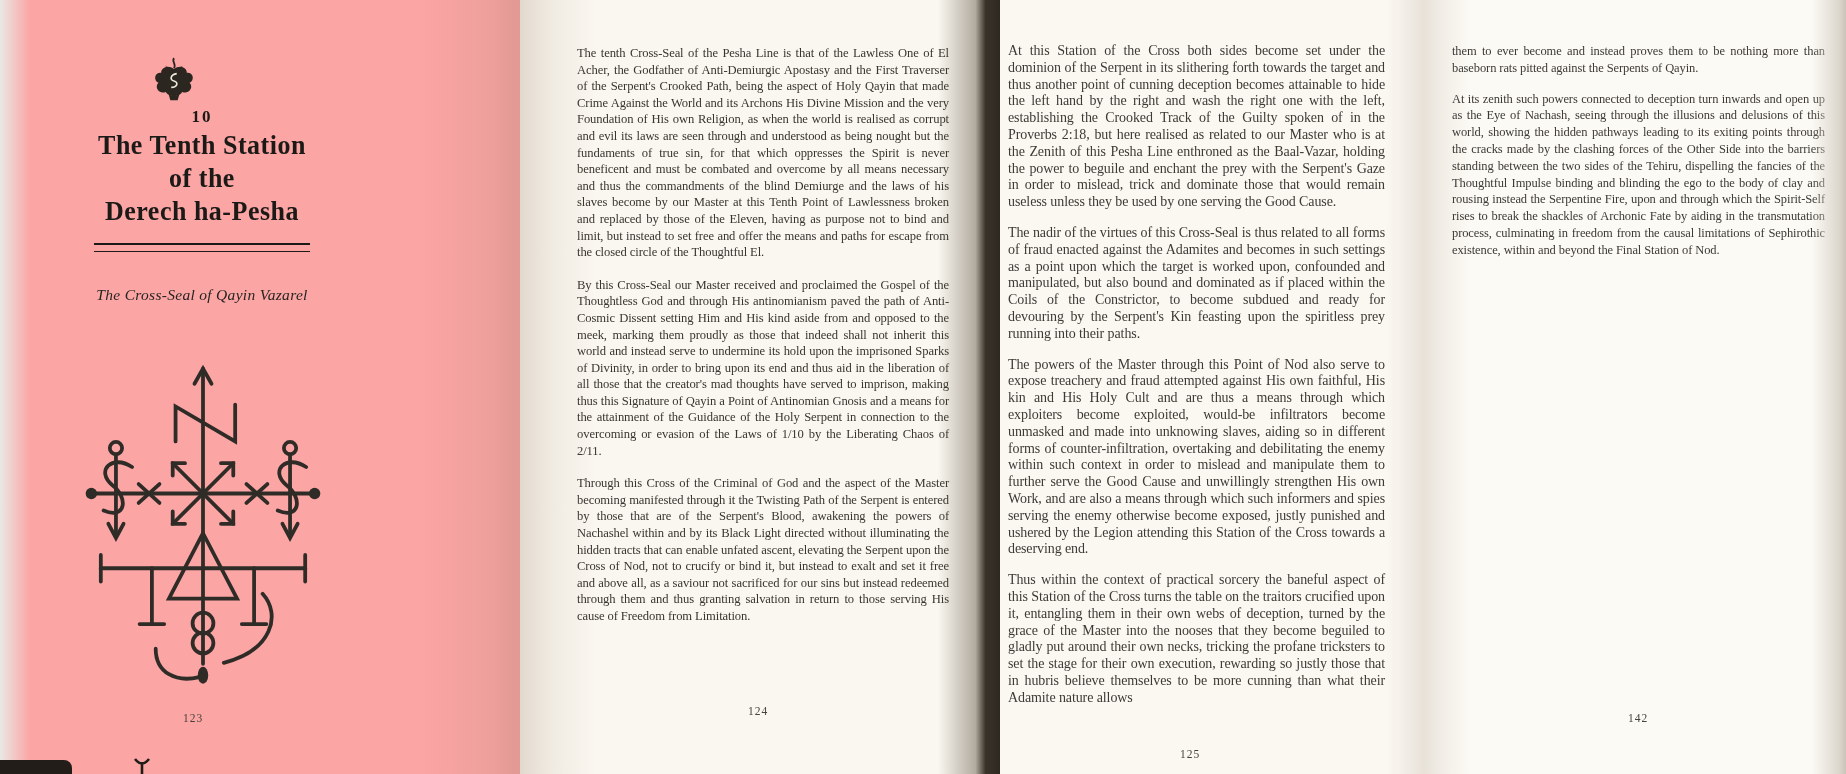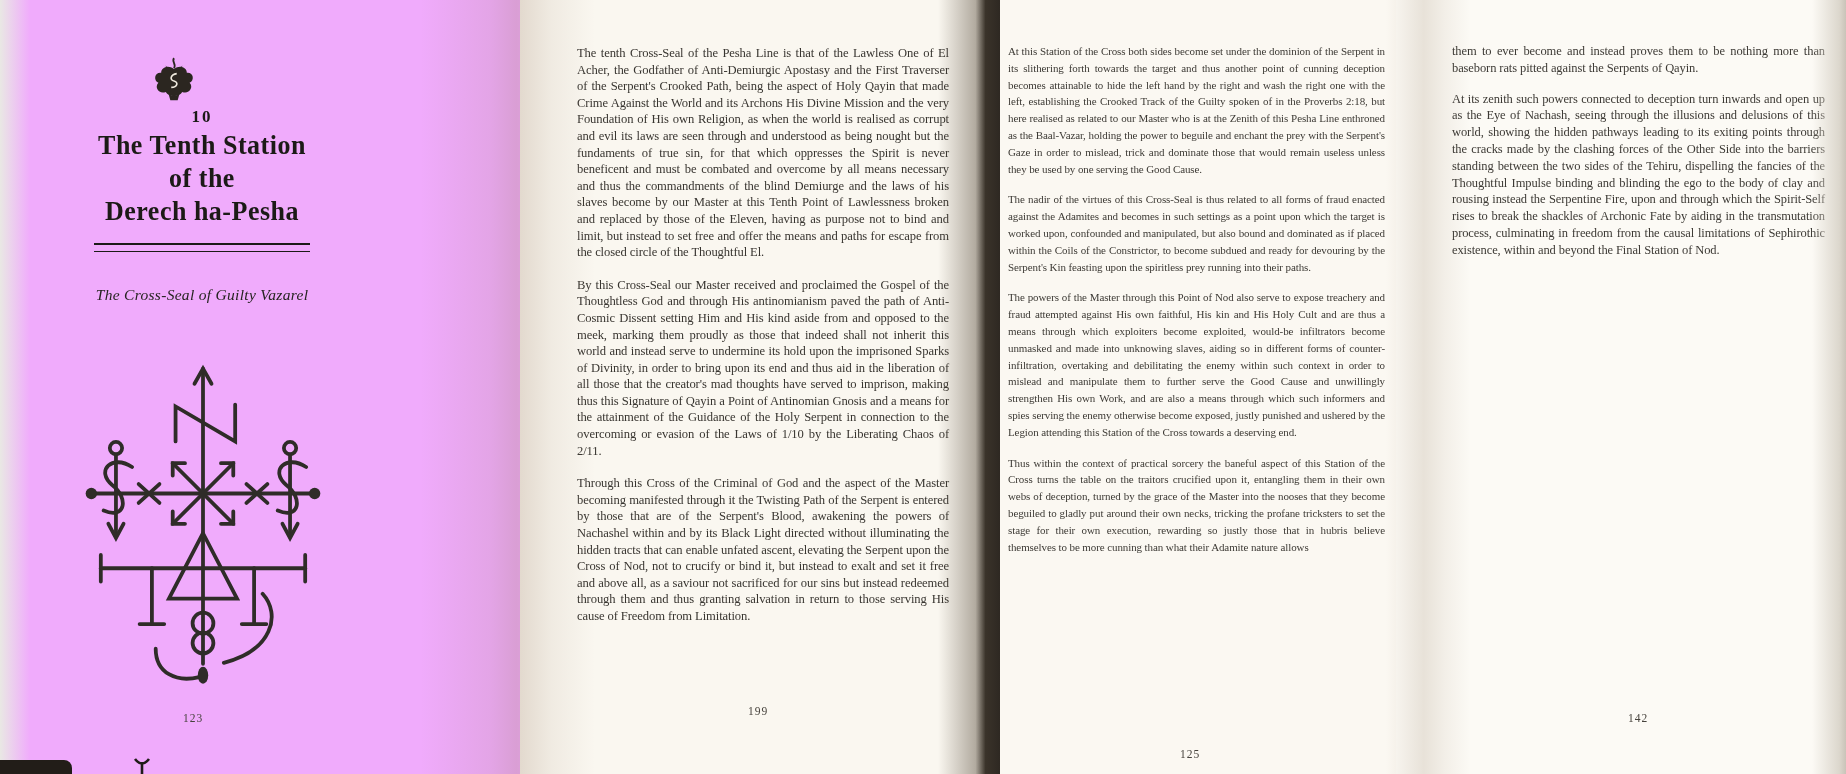--- a/index.html
+++ b/index.html
@@ -3,21 +3,21 @@
 <meta charset="utf-8">
 <style>
   html,body{margin:0;padding:0;background:#ffffff;}
   .scan{
     position:relative;width:1846px;height:774px;overflow:hidden;
     background:#fbf8f2;
     font-family:"Liberation Serif","DejaVu Serif",serif;
   }
   
   .page{position:absolute;top:0;height:774px;}
-  .page-123{left:0;width:520px;background:#f0abfc;}
+  .page-123{left:0;width:520px;background:#fca5a5;}
   .page-124{left:520px;width:465px;background:#faf7f0;}
   .page-125{left:1000px;width:396px;background:#fbf8f2;}
   .page-126{left:1396px;width:450px;background:#fcfaf5;}
 
   
   .edge-left{position:absolute;left:0;top:0;width:30px;height:774px;
     background:linear-gradient(90deg,#e9e8e4,rgba(255,255,255,0));}
   .gutter-123-124{position:absolute;left:420px;top:0;width:175px;height:774px;
     background:linear-gradient(90deg,rgba(120,100,80,0) 0%,rgba(150,125,100,.14) 40%,rgba(150,120,95,.25) 55%,rgba(150,125,100,.10) 75%,rgba(120,100,80,0) 100%);}
   .spine-dark{position:absolute;left:938px;top:0;width:72px;height:774px;
@@ -48,21 +48,21 @@
   .pn-123{left:138px;top:712px;}
   .pn-124{left:703px;top:705px;}
   .pn-125{left:1135px;top:748px;}
   .pn-126{left:1583px;top:712px;}
 
   
   .col{position:absolute;text-align:justify;color:#3d3a35;
     letter-spacing:-.1px;}
   .col p{margin:0 0 16px 0;}
   .col-124{left:577px;top:45px;width:372px;font-size:12.6px;line-height:16.6px;color:#383530;}
-  .col-125{left:1008px;top:43px;width:377px;font-size:11px;line-height:16.8px;}
+  .col-125{left:1008px;top:43px;width:377px;font-size:14px;line-height:16.8px;}
   .col-125 p{margin-bottom:14px;}
   .col-126{left:1452px;top:43px;width:373px;font-size:12.5px;line-height:16.8px;}
   .col-126 p{margin-bottom:14px;}
 </style>
 </head>
 <body>
 
 <div class="scan">
 
   <div class="page page-123">
@@ -77,21 +77,21 @@
         <path d="M18 40 C22 43 26 43 30 40 L28 47 L20 47 Z" fill="#2b2620"></path>
       </svg>
     </div>
 
     <div class="head-block">
       <div class="chapter-no">10</div>
       <div class="title-l title-1">The Tenth Station</div>
       <div class="title-l title-2">of the</div>
       <div class="title-l title-3">Derech ha-Pesha</div>
       <div class="title-rule"></div>
-      <div class="subtitle">The Cross-Seal of Guilty Vazarel</div>
+      <div class="subtitle">The Cross-Seal of Qayin Vazarel</div>
     </div>
 
     <div class="sigil">
       <svg viewBox="0 0 260 360" width="246" height="352">
         <g stroke="#2f2c28" stroke-width="4" fill="none" stroke-linecap="round">
           <path d="M130 20 L130 332"></path>
           <path d="M121 36 L130 20 L139 36"></path>
           <path d="M101 97 L101 60 L164 97 L164 58"></path>
           <path d="M12 152 L248 152"></path>
           <path d="M98 120 L162 184"></path>
@@ -135,21 +135,21 @@
       </svg>
     </div>
   </div>
 
   <div class="page page-124"></div>
   <div class="col col-124">
     <p>The tenth Cross-Seal of the Pesha Line is that of the Lawless One of El Acher, the Godfather of Anti-Demiurgic Apostasy and the First Traverser of the Serpent's Crooked Path, being the aspect of Holy Qayin that made Crime Against the World and its Archons His Divine Mission and the very Foundation of His own Religion, as when the world is realised as corrupt and evil its laws are seen through and understood as being nought but the fundaments of true sin, for that which oppresses the Spirit is never beneficent and must be combated and overcome by all means necessary and thus the commandments of the blind Demiurge and the laws of his slaves become by our Master at this Tenth Point of Lawlessness broken and replaced by those of the Eleven, having as purpose not to bind and limit, but instead to set free and offer the means and paths for escape from the closed circle of the Thoughtful El.</p>
     <p>By this Cross-Seal our Master received and proclaimed the Gospel of the Thoughtless God and through His antinomianism paved the path of Anti-Cosmic Dissent setting Him and His kind aside from and opposed to the meek, marking them proudly as those that indeed shall not inherit this world and instead serve to undermine its hold upon the imprisoned Sparks of Divinity, in order to bring upon its end and thus aid in the liberation of all those that the creator's mad thoughts have served to imprison, making thus this Signature of Qayin a Point of Antinomian Gnosis and a means for the attainment of the Guidance of the Holy Serpent in connection to the overcoming or evasion of the Laws of 1/10 by the Liberating Chaos of 2/11.</p>
     <p>Through this Cross of the Criminal of God and the aspect of the Master becoming manifested through it the Twisting Path of the Serpent is entered by those that are of the Serpent's Blood, awakening the powers of Nachashel within and by its Black Light directed without illuminating the hidden tracts that can enable unfated ascent, elevating the Serpent upon the Cross of Nod, not to crucify or bind it, but instead to exalt and set it free and above all, as a saviour not sacrificed for our sins but instead redeemed through them and thus granting salvation in return to those serving His cause of Freedom from Limitation.</p>
   </div>
-  <div class="pageno pn-124">199</div>
+  <div class="pageno pn-124">124</div>
 
   <div class="gutter-123-124"></div>
   <div class="spine-dark"></div>
 
   <div class="page page-125"></div>
   <div class="col col-125">
     <p>At this Station of the Cross both sides become set under the dominion of the Serpent in its slithering forth towards the target and thus another point of cunning deception becomes attainable to hide the left hand by the right and wash the right one with the left, establishing the Crooked Track of the Guilty spoken of in the Proverbs 2:18, but here realised as related to our Master who is at the Zenith of this Pesha Line enthroned as the Baal-Vazar, holding the power to beguile and enchant the prey with the Serpent's Gaze in order to mislead, trick and dominate those that would remain useless unless they be used by one serving the Good Cause.</p>
     <p>The nadir of the virtues of this Cross-Seal is thus related to all forms of fraud enacted against the Adamites and becomes in such settings as a point upon which the target is worked upon, confounded and manipulated, but also bound and dominated as if placed within the Coils of the Constrictor, to become subdued and ready for devouring by the Serpent's Kin feasting upon the spiritless prey running into their paths.</p>
     <p>The powers of the Master through this Point of Nod also serve to expose treachery and fraud attempted against His own faithful, His kin and His Holy Cult and are thus a means through which exploiters become exploited, would-be infiltrators become unmasked and made into unknowing slaves, aiding so in different forms of counter-infiltration, overtaking and debilitating the enemy within such context in order to mislead and manipulate them to further serve the Good Cause and unwillingly strengthen His own Work, and are also a means through which such informers and spies serving the enemy otherwise become exposed, justly punished and ushered by the Legion attending this Station of the Cross towards a deserving end.</p>
     <p>Thus within the context of practical sorcery the baneful aspect of this Station of the Cross turns the table on the traitors crucified upon it, entangling them in their own webs of deception, turned by the grace of the Master into the nooses that they become beguiled to gladly put around their own necks, tricking the profane tricksters to set the stage for their own execution, rewarding so justly those that in hubris believe themselves to be more cunning than what their Adamite nature allows</p>

